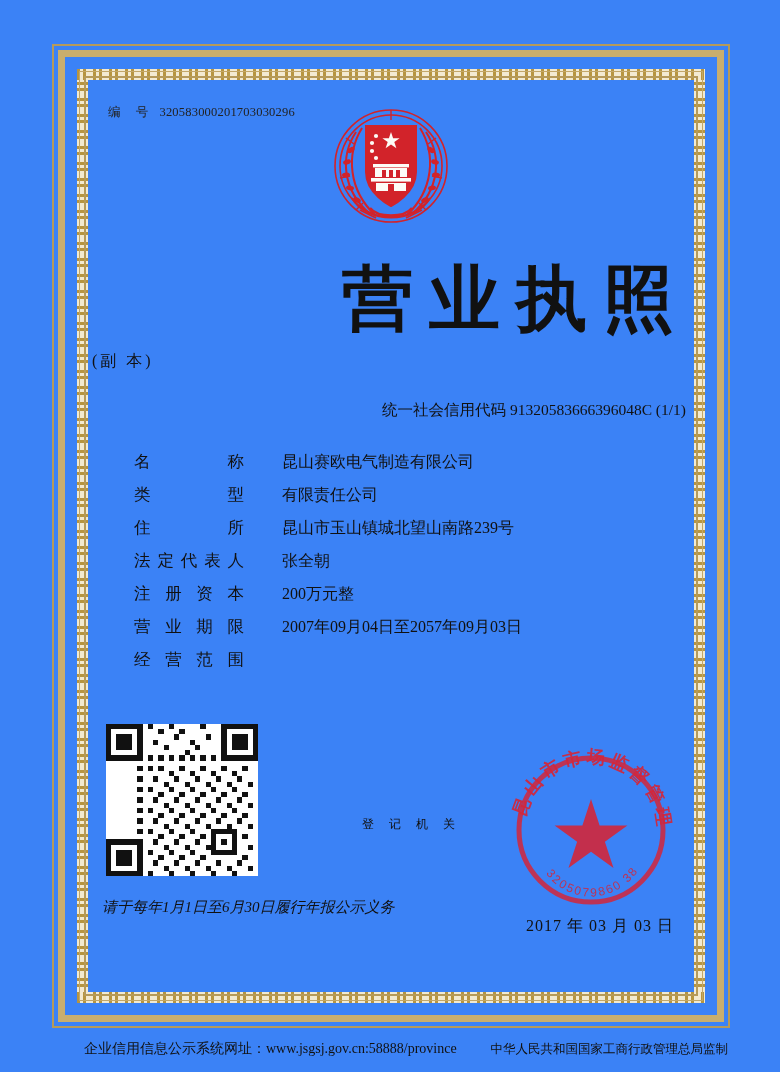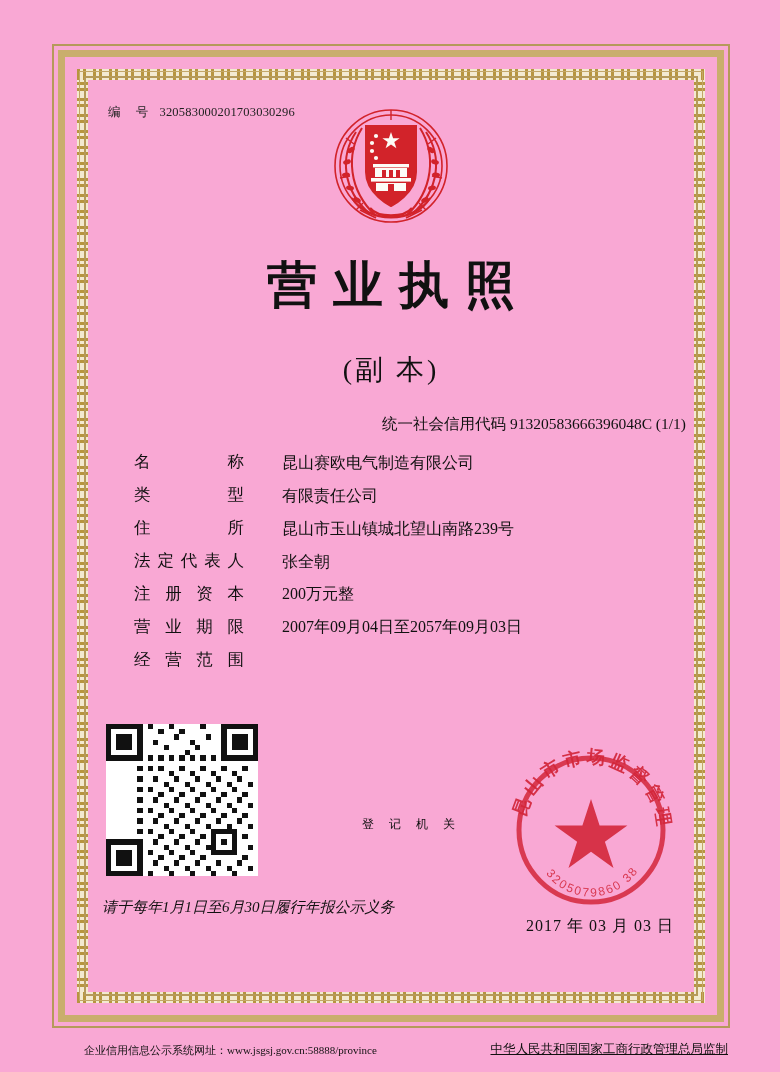--- a/index.html
+++ b/index.html
@@ -13,21 +13,21 @@
     font-family: "Liberation Serif", "DejaVu Serif", serif;
     color: #1a1a1a;
     position: relative;
     overflow: hidden;
   }
 
   
   .page {
     position: absolute;
     inset: 0;
-    background: #f9a8d4;
+    background: #3b82f6;
   }
   .border-outer {
     position: absolute;
     left: 52px;
     top: 44px;
     right: 50px;
     bottom: 44px;
     border: 2px solid #b59a5a;
   }
   .border-mid {
@@ -98,60 +98,59 @@
     width: 130px;
     height: 140px;
   }
 
   
   .main-title {
     position: absolute;
     top: 166px;
     left: 0;
     right: 0;
-    text-align: center;
-    font-size: 50px;
+    text-align: right;
+    font-size: 71px;
     font-weight: bold;
     letter-spacing: 16px;
     text-indent: 16px;
     font-family: "DejaVu Serif", "Liberation Serif", serif;
     color: #111;
   }
   .sub-title {
     position: absolute;
     top: 265px;
     left: 0;
     right: 0;
-    text-align: center;
-    font-size: 28px;
+    font-size: 16px;
     letter-spacing: 3px;
     color: #111;
   }
   .credit-line {
     position: absolute;
-    top: 328px;
+    top: 314px;
     left: 0;
     right: 0;
     text-align: right;
     padding-right: 4px;
     font-size: 15.5px;
     color: #111;
     font-family: Liberation Serif, serif;
   }
 
   
   .fields {
     position: absolute;
     top: 364px;
     left: 42px;
     right: 8px;
   }
   .field-row {
     display: flex;
-    align-items: flex-end;
+    align-items: center;
     margin-bottom: 9px;
   }
   .field-label {
     width: 124px;
     flex: 0 0 124px;
     font-size: 16.5px;
     color: #111;
     letter-spacing: 0;
     text-align: justify;
     text-align-last: justify;
@@ -215,32 +214,31 @@
     color: #111;
     white-space: nowrap;
     font-style: italic;
   }
 
   
   .footer-left {
     position: absolute;
     left: 84px;
     bottom: 14px;
-    font-size: 11px;
+    font-size: 14px;
     color: #111;
     white-space: nowrap;
   }
   .footer-right {
     position: absolute;
     right: 52px;
     bottom: 14px;
     font-size: 12.5px;
     color: #111;
     white-space: nowrap;
-    text-decoration: underline;
   }
 </style>
 </head>
 <body>
 
 <div class="page">
 
   <div class="border-outer"></div>
   <div class="border-mid"></div>
   <div class="border-greek"></div>

